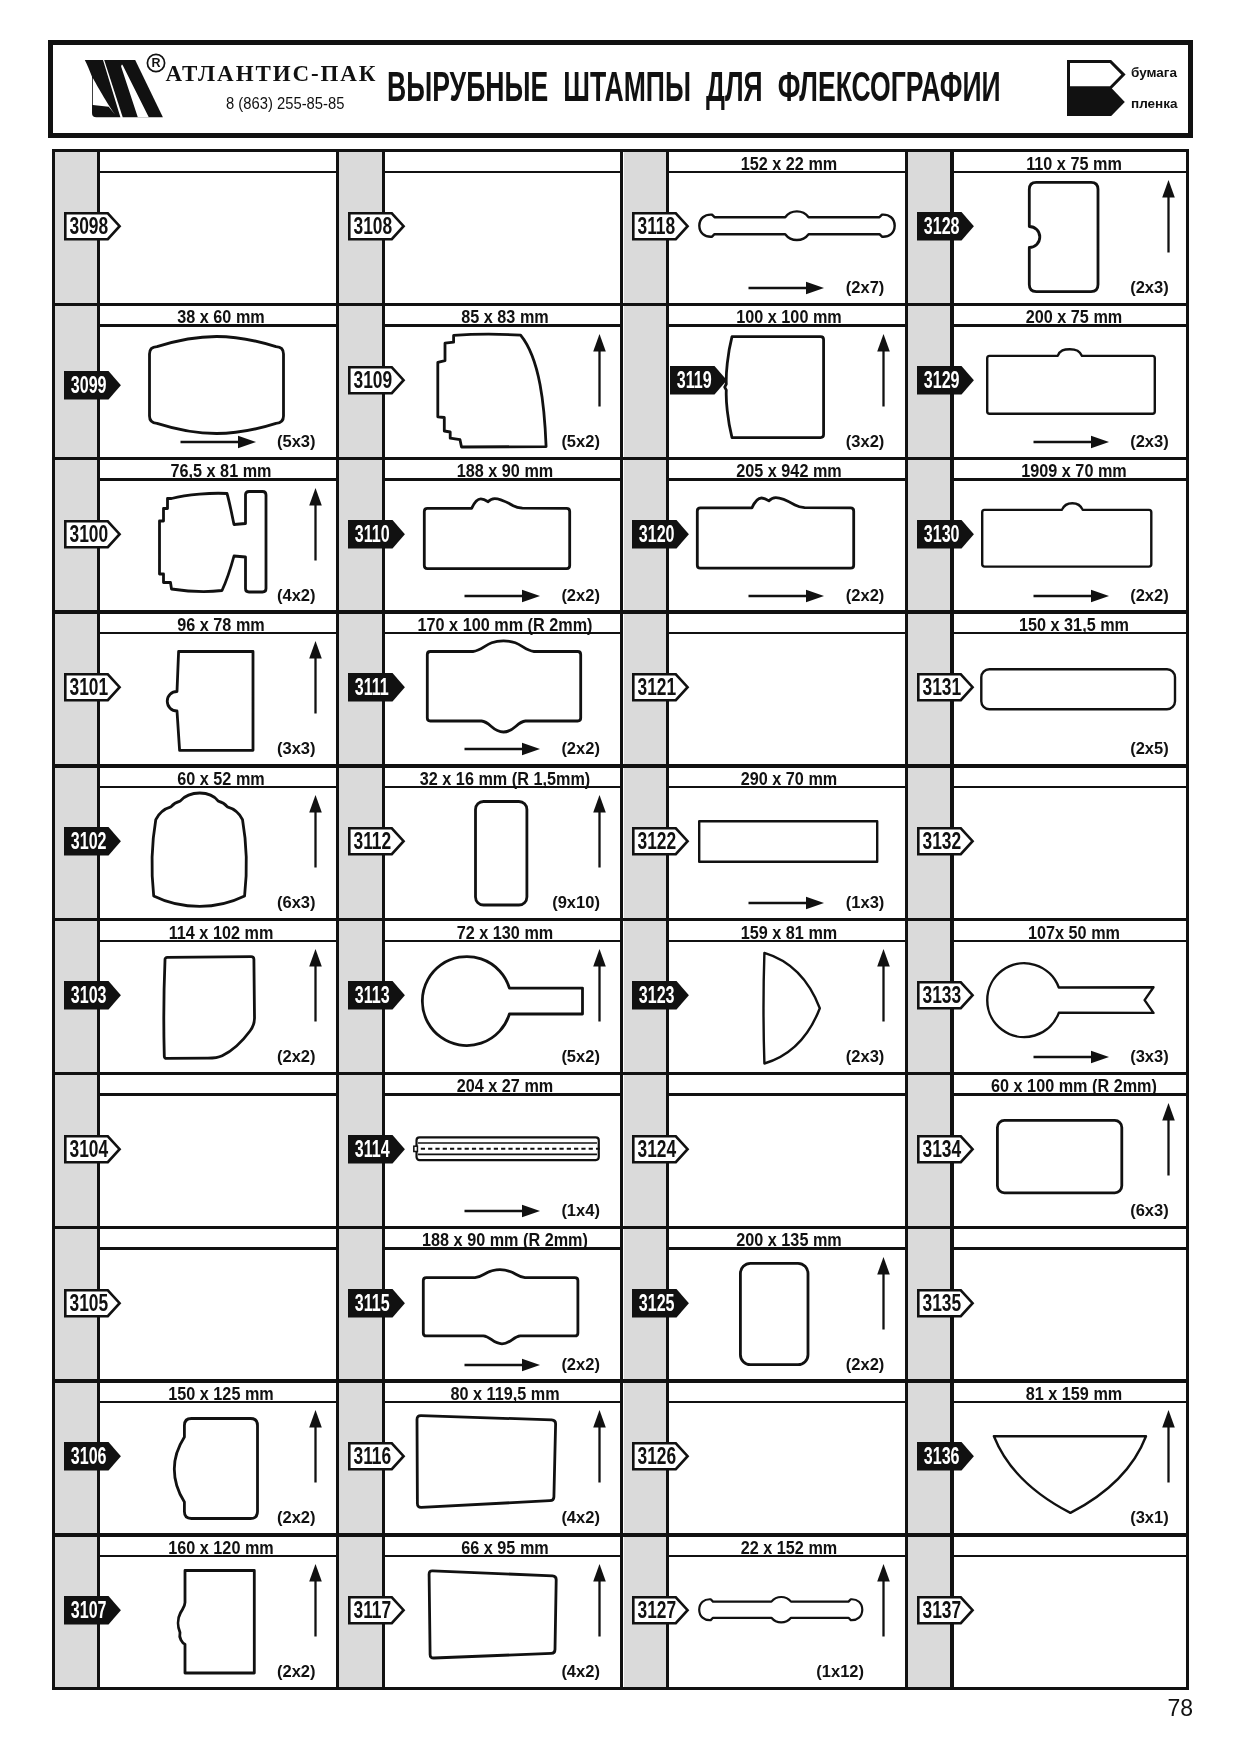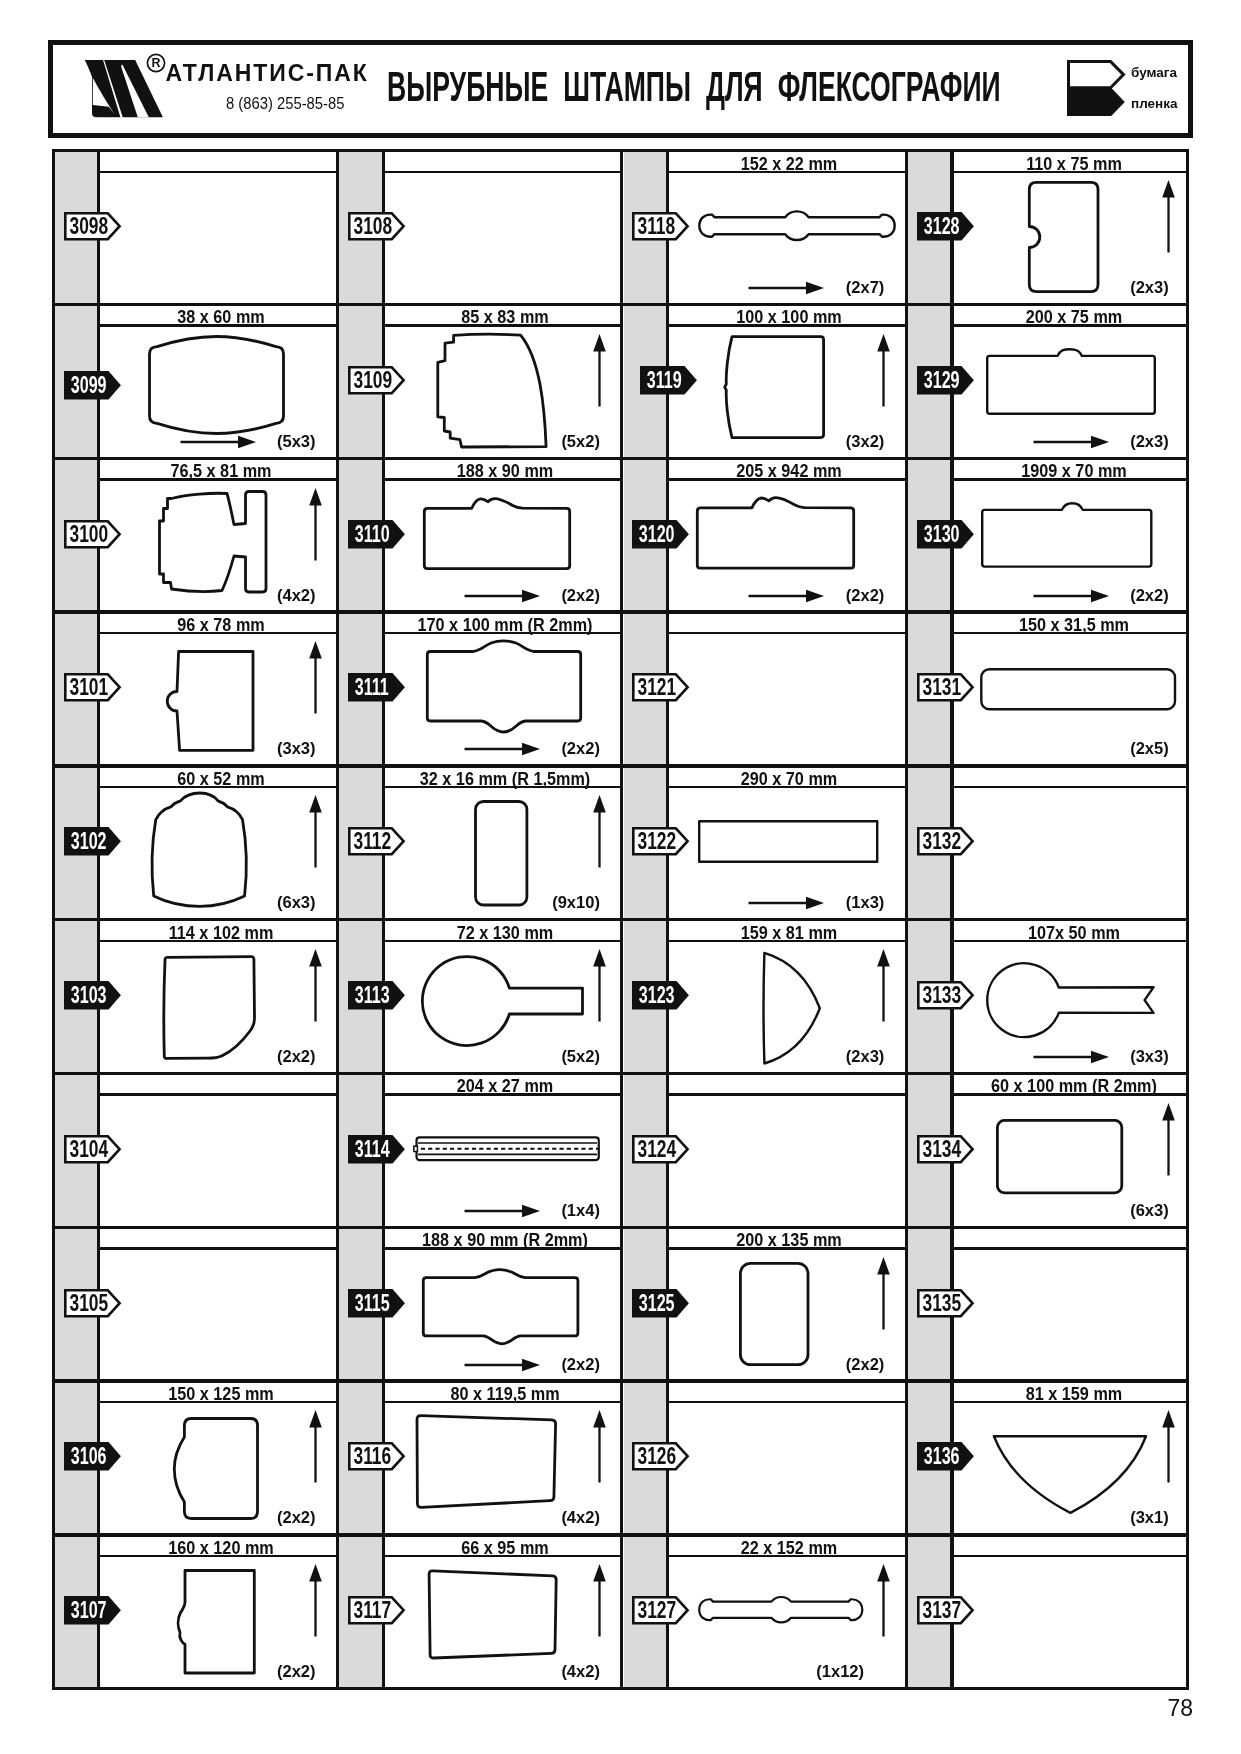--- a/index.html
+++ b/index.html
@@ -10,21 +10,21 @@
 <svg class="abs" style="left:84px;top:58.5px" width="80" height="59" viewBox="0 0 80 59">
     <path fill="#111" d="M0.8,1.1 L19,1.1 L36.4,58.3 L12.4,58.3 Q8,58.3 8,53.9 L8,17.7 C5.5,11.5 3,5.2 0.8,1.1 Z"></path>
     <path fill="#fff" d="M8.8,19 L8.8,46.1 L24.7,47.8 L31,55.4 C23,44.5 12.6,25.5 8.8,19 Z"></path>
     <path fill="#111" d="M20.2,1.1 L51.2,1.1 L78.9,58.3 L38.7,58.3 Z"></path>
     <path fill="#fff" d="M37.1,7.5 Q37.8,3.6 39.1,6.9 L64.8,58.3 L53.8,58.3 Z"></path>
   </svg>
 <svg class="abs" style="left:145.5px;top:52.5px" width="20" height="20" viewBox="0 0 20 20">
     <circle cx="10" cy="10" r="8.6" fill="none" stroke="#111" stroke-width="1.7"></circle>
     <text x="10" y="14.2" text-anchor="middle" font-size="12.5" font-weight="bold" fill="#111" font-family="Liberation Sans">R</text>
   </svg>
-<div class="abs" style="left:165.5px;top:61.5px;font-weight:bold;font-size:23px;line-height:1;letter-spacing:1.9px;">АТЛАНТИС-ПАК</div>
+<div class="abs" style="left:165.5px;top:61.5px;font-weight:bold;font-size:23px;line-height:1;letter-spacing:1.9px;font-family:Liberation Serif, serif;">АТЛАНТИС-ПАК</div>
 <div class="abs" style="left:226px;top:94.5px;font-size:17px;line-height:1;transform:scaleX(0.87);transform-origin:0 0;">8 (863) 255-85-85</div>
 <div class="abs" style="left:387px;top:66px;font-weight:bold;font-size:42px;line-height:1;white-space:nowrap;word-spacing:12px;transform:scaleX(0.633);transform-origin:0 0;">ВЫРУБНЫЕ ШТАМПЫ ДЛЯ ФЛЕКСОГРАФИИ</div>
 <svg class="abs" style="left:1066.5px;top:59.5px" width="60" height="56" viewBox="0 0 60 56">
     <path d="M1.5,1.5 H43.5 L56.5,14.6 L43.5,27.7 H1.5 Z" fill="#fff" stroke="#111" stroke-width="3"></path>
     <path d="M0,27.7 H44.2 L57.8,41.9 L44.2,56 H0 Z" fill="#111"></path>
   </svg>
 <div class="abs" style="left:1131px;top:65px;font-weight:bold;font-size:13.5px;">бумага</div>
 <div class="abs" style="left:1131px;top:96px;font-weight:bold;font-size:13.5px;">пленка</div>
 <div class="abs" style="left:54.7px;top:149.0px;width:42.5px;height:1538.0px;background:#dadada"></div>
 <div class="abs" style="left:339.09999999999997px;top:149.0px;width:42.5px;height:1538.0px;background:#dadada"></div>
@@ -400,21 +400,21 @@
 <div class="cnt" style="right:356.70000000000005px;top:279.0px;">(2x7)</div>
 <div class="abs" style="left:748.3px;top:281.0px">
     <svg width="76" height="14" viewBox="0 0 76 14" style="position:absolute;overflow:visible">
       <line x1="0.5" y1="7" x2="59" y2="7" stroke="#111" stroke-width="2.3"></line>
       <path d="M76,7 L58,0.8 V13.2 Z" fill="#111"></path>
     </svg>
   </div>
 <svg class="abs" style="left:697.8px;top:211px;overflow:visible" width="198" height="29.3" viewBox="0 0 198 29.3">
     <path fill="none" stroke="#111" stroke-width="2.4" stroke-linejoin="round" stroke-linecap="round" d="M16.5,6.2 L14,3.7 C6.5,3.2 1.5,7.4 1.3,14.7 C1.5,22 6.5,26.2 14,25.7 L16.5,23.2 L87.2,23.2 A14.6,14.6 0 0 0 110.6,23.2 L181.5,23.2 L184,25.7 C191.5,26.2 196.5,22 196.7,14.7 C196.5,7.4 191.5,3.2 184,3.7 L181.5,6.2 L110.6,6.2 A14.6,14.6 0 0 0 87.2,6.2 Z"></path>
   </svg>
-<div class="abs" style="left:640px;top:365.8px;width:57px;height:40px">
+<div class="abs" style="left:670px;top:365.8px;width:57px;height:40px">
     <svg width="57" height="28.5" viewBox="0 0 57 28.5" style="position:absolute;overflow:visible">
       <path d="M0,0 H44.5 L56.9,14.2 L44.5,28.5 H0 Z" fill="#111"></path>
     </svg>
     <div style="position:absolute;left:0;top:1px;width:45px;height:27px;line-height:27px;text-align:center;font-weight:bold;font-size:23px;color:#fff;transform:scaleX(0.7);transform-origin:50% 50%">3119</div>
   </div>
 <div class="lbl" style="left:789.3px;top:307.40000000000003px;">100 x 100 mm</div>
 <div class="cnt" style="right:356.70000000000005px;top:432.8px;">(3x2)</div>
 <div class="abs" style="left:875.3px;top:333.8px">
     <svg width="17" height="74" viewBox="0 0 17 74" style="position:absolute;overflow:visible">
       <line x1="8.5" y1="72.5" x2="8.5" y2="15" stroke="#111" stroke-width="2.3"></line>

